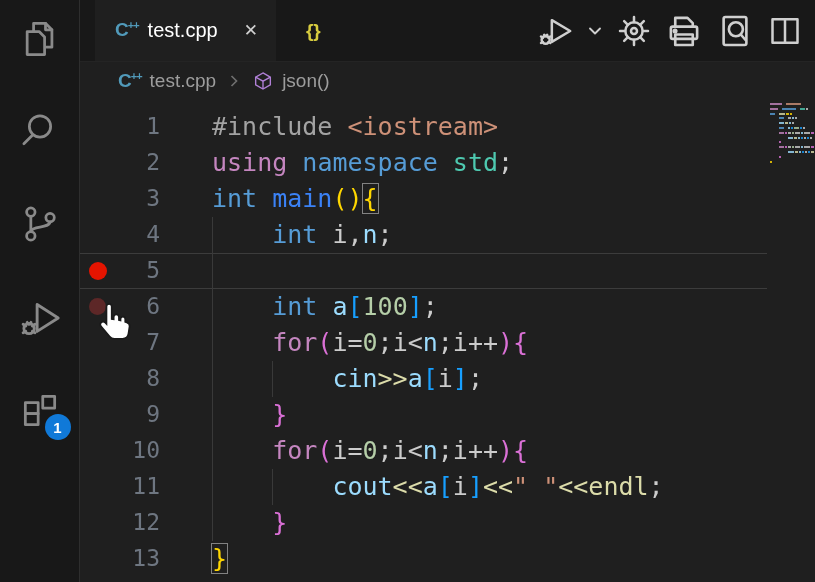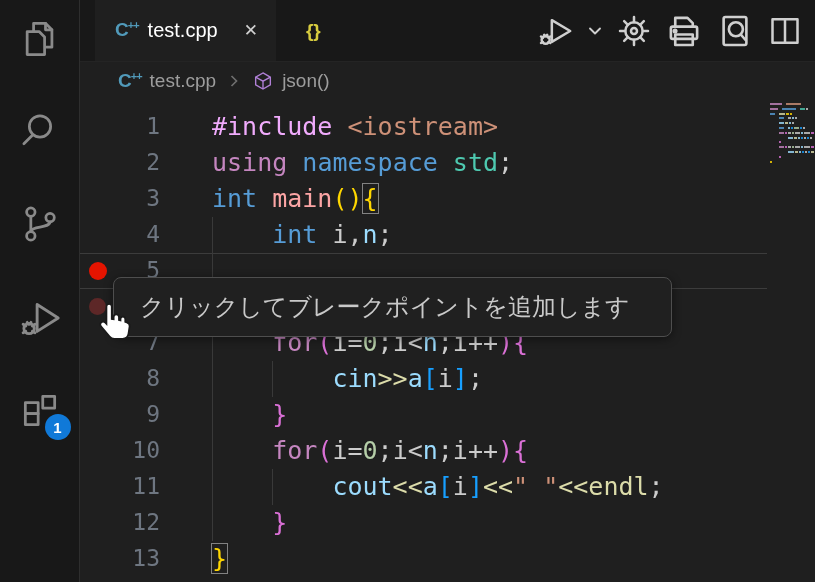--- a/index.html
+++ b/index.html
@@ -168,29 +168,29 @@
           <path d="M12 12.2 V20.8"></path>
       </svg>
       <span class="crumb">json()</span>
     </div>
 
     <div class="editor">
       <div id="current-line" class="current-line" style="top: 153px;"></div>
       <div id="code-lines">
           <div class="code-row">
             <div class="ln">1</div>
-            <div class="ct" style="padding-left: 0px;"><span style="color: #f0abfc; margin-top: 41px;">#include</span><span style="color: rgb(204, 204, 204);"> </span><span style="color: rgb(206, 145, 120);">&lt;iostream&gt;</span></div>
+            <div class="ct" style="padding-left: 0px;"><span style="color: #a3a3a3; margin-top: 41px;">#include</span><span style="color: rgb(204, 204, 204);"> </span><span style="color: rgb(206, 145, 120);">&lt;iostream&gt;</span></div>
           </div>
           <div class="code-row">
             <div class="ln">2</div>
             <div class="ct" style="padding-left: 0px;"><span style="color: rgb(197, 134, 192);">using</span><span style="color: rgb(204, 204, 204);"> </span><span style="color: rgb(86, 156, 214);">namespace</span><span style="color: rgb(204, 204, 204);"> </span><span style="color: rgb(78, 201, 176);">std</span><span style="color: rgb(204, 204, 204);">;</span></div>
           </div>
           <div class="code-row">
             <div class="ln">3</div>
-            <div class="ct" style="padding-left: 0px;"><span style="color: rgb(86, 156, 214);">int</span><span style="color: rgb(204, 204, 204);"> </span><span style="color: #fca5a5; text-align: center;">main</span><span style="color: rgb(255, 215, 0);">()</span><span class="boxed" style="color: rgb(255, 215, 0);">{</span></div>
+            <div class="ct" style="padding-left: 0px;"><span style="color: rgb(86, 156, 214);">int</span><span style="color: rgb(204, 204, 204);"> </span><span style="color: #3b82f6; text-align: center;">main</span><span style="color: rgb(255, 215, 0);">()</span><span class="boxed" style="color: rgb(255, 215, 0);">{</span></div>
           </div>
           <div class="code-row">
             <div class="guide" style="left: 132px;"></div>
             <div class="ln">4</div>
             <div class="ct" style="padding-left: 60.2px;"><span style="color: rgb(86, 156, 214);">int</span><span style="color: rgb(204, 204, 204);"> </span><span style="color: rgb(204, 204, 204);">i,</span><span style="color: rgb(156, 220, 254);">n</span><span style="color: rgb(204, 204, 204);">;</span></div>
           </div>
           <div class="code-row">
             <div class="guide" style="left: 132px;"></div>
             <div class="ln">5</div>
           </div>
@@ -232,23 +232,20 @@
             <div class="ct" style="padding-left: 60.2px;"><span style="color: rgb(218, 112, 214);">}</span></div>
           </div>
           <div class="code-row">
             <div class="ln">13</div>
             <div class="ct" style="padding-left: 0px;"><span class="boxed" style="color: rgb(255, 215, 0);">}</span></div>
           </div>
         </div>
       <div id="bp-active" class="bp" style="left: 9px; top: 162px; width: 18px; height: 18px; background: rgb(229, 20, 0);"></div>
       <div id="bp-hover" class="bp" style="left: 9px; top: 198px; width: 17px; height: 17px; background: rgb(93, 39, 39);"></div>
 
-      <div class="tooltip">
-        <span>クリックしてブレークポイントを追加します</span>
-      </div>
 
       <svg class="hand-cursor" width="42" height="46" viewBox="0 0 32 32">
         <path d="M9.5 3.5 C9.5 2.4 10.4 1.5 11.5 1.5 C12.6 1.5 13.5 2.4 13.5 3.5 L13.5 13 L15 13.2 L15 11.5 C15 10.4 15.9 9.5 17 9.5 C18.1 9.5 19 10.4 19 11.5 L19 13.8 L20.2 14 L20.2 13 C20.2 12 21 11.2 22 11.2 C23 11.2 23.8 12 23.8 13 L23.8 15.2 L25 15.5 C26.4 15.9 27.3 17.2 27.1 18.6 L26.3 24 C26 26.3 24 28 21.7 28 L15.5 28 C14.1 28 12.8 27.4 11.9 26.3 L5.3 18.6 C4.6 17.7 4.7 16.4 5.5 15.6 C6.3 14.8 7.6 14.8 8.4 15.6 L9.5 16.7 Z" fill="#ffffff" stroke="#1a1a1a" stroke-width="1.3"></path>
       </svg>
 
       <div id="minimap" class="minimap">
           <div class="mm-row" style="padding-left: 0px;">
             <span class="mm-seg" style="width: 12px; background: rgb(197, 134, 192);"></span>
             <span class="mm-seg" style="width: 2px; background: transparent;"></span>
             <span class="mm-seg" style="width: 15px; background: rgb(206, 145, 120);"></span>

